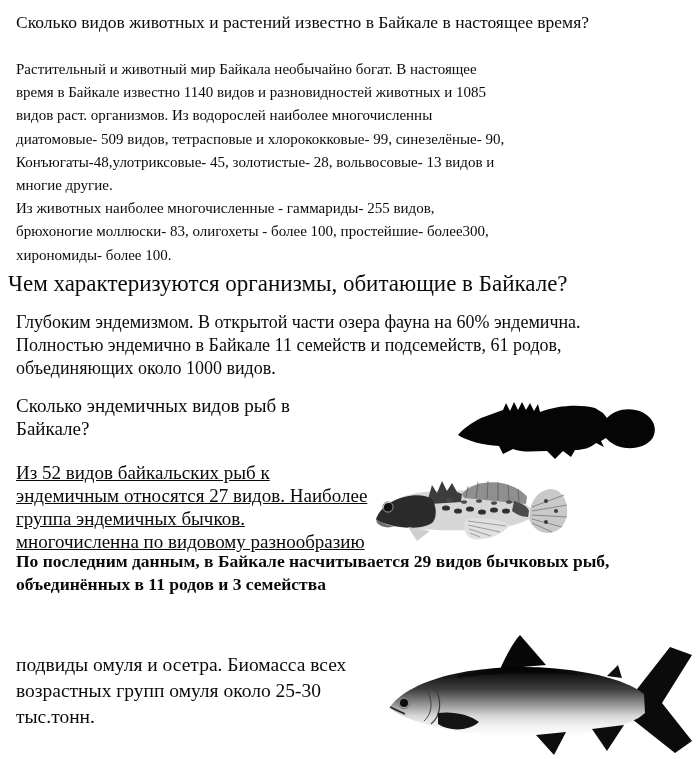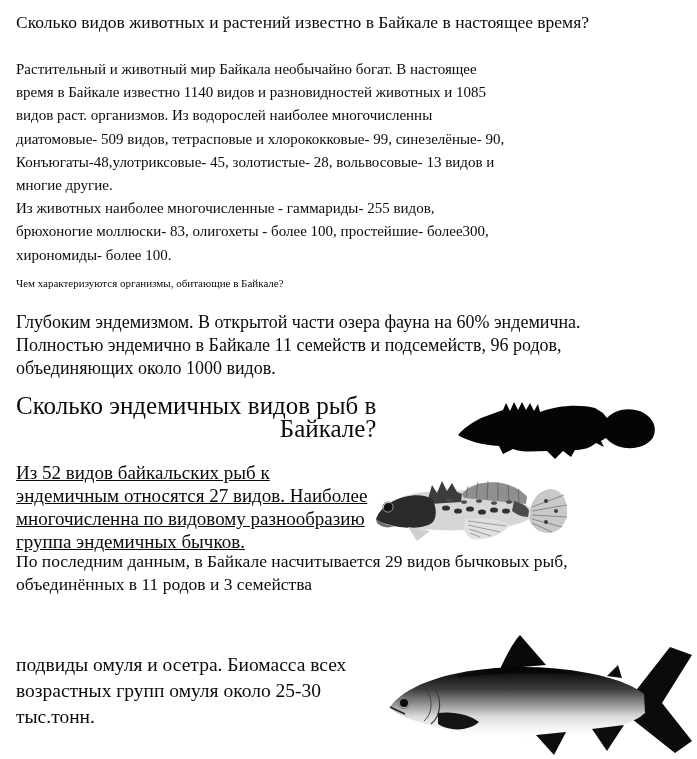--- a/index.html
+++ b/index.html
@@ -8,25 +8,25 @@
     width:697px;height:759px;
     background:#ffffff;
     overflow:hidden;
     font-family:"Liberation Serif","DejaVu Serif",serif;
     color:#0a0a0a;
   }
   .tblock{position:absolute;}
   .tblock .line{white-space:nowrap;}
   .q1 {left:16px; top:11px;  font-size:17.5px; line-height:23px;}
   .p1 {left:16px; top:58px;  font-size:15px; line-height:23.2px;}
-  .q2 {left:16px; top:272px; font-size:11px; line-height:23px;text-align:right;}
+  .q2 {left:8px; top:272px; font-size:23px; line-height:23px;text-align:right;}
   .p2 {left:16px; top:311px; font-size:18px; line-height:23.2px;}
-  .q3 {left:16px; top:394px; font-size:25px;   line-height:23px;text-align:right;}
+  .q3 {left:16px; top:394px; font-size:19px;   line-height:23px;}
   .p3a{left:16px; top:461px; font-size:19px;   line-height:23px;text-decoration:underline;}
-  .p3b{left:16px; top:550px; font-size:17.5px; line-height:23px;}
+  .p3b{left:16px; top:550px; font-size:17.5px; line-height:23px;font-weight:bold;}
   .p4 {left:16px; top:652px; font-size:19.5px; line-height:26px;}
   .fish{position:absolute;}
   .fish1{left:455px; top:399px; width:204px; height:64px;}
   .fish2{left:374px; top:477px; width:196px; height:70px;}
   .fish3{left:388px; top:631px; width:308px; height:126px;}
 </style>
 </head>
 <body>
 
 <div class="doc">
@@ -46,34 +46,34 @@
       <div class="line">брюхоногие моллюски- 83, олигохеты - более 100, простейшие- более300,</div>
       <div class="line">хирономиды- более 100.</div>
     </div>
 
   <div class="tblock q2">
       <div class="line">Чем характеризуются организмы, обитающие в Байкале?</div>
     </div>
 
   <div class="tblock p2">
       <div class="line">Глубоким эндемизмом. В открытой части озера фауна на 60% эндемична.</div>
-      <div class="line">Полностью эндемично в Байкале 11 семейств и подсемейств, 96 родов,</div>
+      <div class="line">Полностью эндемично в Байкале 11 семейств и подсемейств, 61 родов,</div>
       <div class="line">объединяющих около 1000 видов.</div>
     </div>
 
   <div class="tblock q3">
       <div class="line">Сколько эндемичных видов рыб в</div>
       <div class="line">Байкале?</div>
     </div>
 
   <div class="tblock p3a">
       <div class="line">Из 52 видов байкальских рыб к</div>
       <div class="line">эндемичным относятся 27 видов. Наиболее</div>
+      <div class="line">группа эндемичных бычков.</div>
       <div class="line">многочисленна по видовому разнообразию</div>
-      <div class="line">группа эндемичных бычков.</div>
     </div>
 
   <div class="tblock p3b">
       <div class="line">По последним данным, в Байкале насчитывается 29 видов бычковых рыб,</div>
       <div class="line">объединённых в 11 родов и 3 семейства</div>
     </div>
 
   <div class="tblock p4">
       <div class="line">подвиды омуля и осетра. Биомасса всех</div>
       <div class="line">возрастных групп омуля около 25-30</div>

